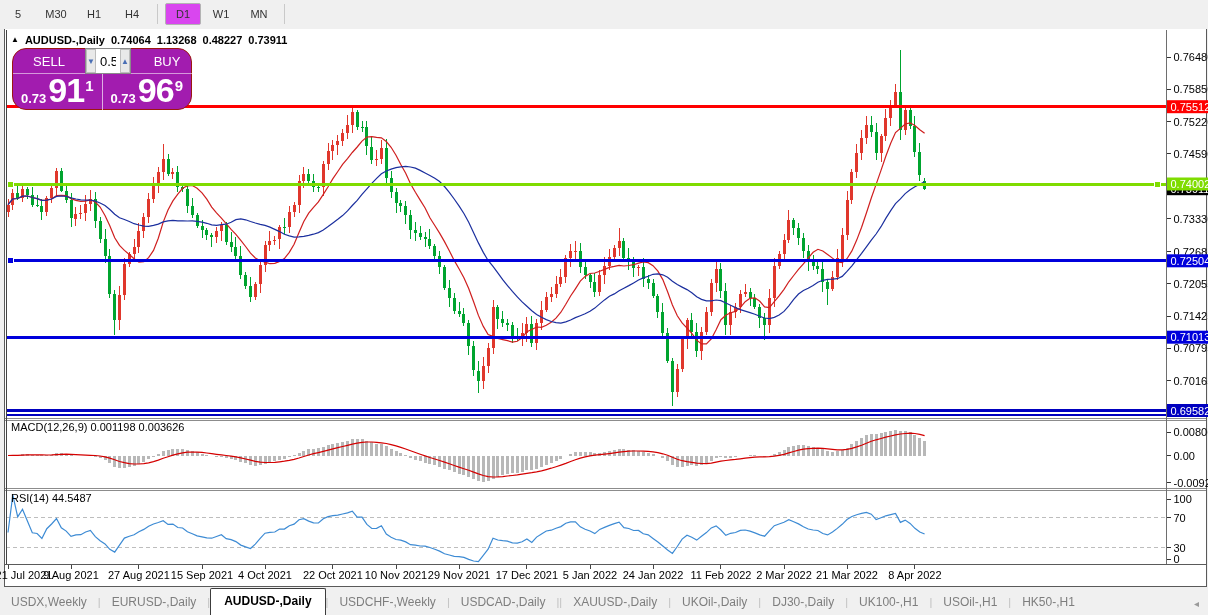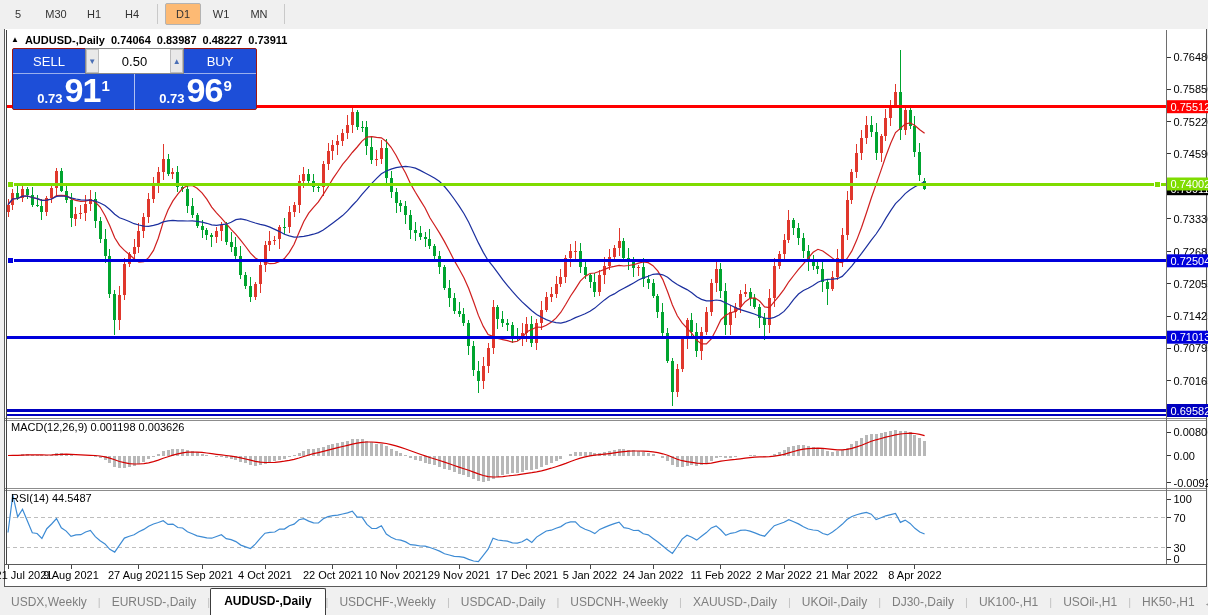--- a/index.html
+++ b/index.html
@@ -3,33 +3,33 @@
 <meta charset="utf-8">
 <style>
   html,body{margin:0;padding:0;background:#e8e8e8;}
   #app{position:relative;width:1208px;height:615px;background:#f0f0f0;
        font-family:"Liberation Sans",sans-serif;overflow:hidden;-webkit-font-smoothing:antialiased;}
   
   #toolbar{position:absolute;left:0;top:0;width:1208px;height:28px;background:#f0f0f0;
            display:flex;align-items:center;gap:2px;padding-left:0;}
   .tf-btn{min-width:24px;text-align:center;font-size:11px;color:#333;padding:4px 5px;
           border:1px solid transparent;border-radius:2px;cursor:default;}
-  .tf-btn.active{background:#fdba74;border-color:#b3b3b3;}
+  .tf-btn.active{background:#d946ef;border-color:#b3b3b3;}
   .tf-sep{width:1px;height:20px;background:#c9c9c9;margin:0 5px;}
   
   #chart-window{position:absolute;left:4px;top:29px;width:1201px;height:556px;
                 background:#fff;border:1px solid #5a5a5a;}
   #chart-svg{position:absolute;left:0;top:0;}
   
   #symbol-title{position:absolute;left:11px;top:34px;font-size:11px;font-weight:bold;color:#000;
                 display:flex;gap:6px;align-items:center;white-space:nowrap;}
   #symbol-title .tri{font-size:8px;position:relative;top:-1px;}
   
-  #trade-panel{position:absolute;left:12px;top:48px;width:245px;height:62px;
-               background:#1d4ed8;border:1px solid #9c1710;border-radius:2px;box-sizing:border-box;}
+  #trade-panel{position:absolute;left:12px;top:48px;width:180px;height:62px;
+               background:#a21caf;border:1px solid #9c1710;border-radius:14px;box-sizing:border-box;}
   .tp-top{position:absolute;left:0;top:0;width:100%;height:25px;display:flex;}
   .tp-btn{flex:0 0 72px;background:transparent;border:none;color:#fff;font-size:13px;
           font-family:"Liberation Sans",sans-serif;border-bottom:1px solid rgba(255,255,255,.55);cursor:pointer;}
   .tp-vol{flex:1;display:flex;background:#fff;border:1px solid #8a8a8a;margin-top:-1px;height:26px;box-sizing:border-box;}
   .tp-step{width:18px;background:#e9e9e9;border:1px solid #bdbdbd;color:#4a6fb5;font-size:8px;
            padding:0;cursor:pointer;}
   .tp-vol input{width:100%;border:none;outline:none;text-align:center;font-size:13px;padding:0 4px;
                 font-family:"Liberation Sans",sans-serif;color:#000;}
   .tp-prices{position:absolute;left:0;top:25px;width:100%;height:36px;display:flex;}
   .tp-price{flex:1;color:#fff;display:flex;align-items:flex-end;justify-content:center;
@@ -768,21 +768,21 @@
           <line x1="914.9" y1="565" x2="914.9" y2="569" stroke="#444" shape-rendering="crispEdges"></line>
           <text x="914.9" y="579" text-anchor="middle">8 Apr 2022</text>
         </g>
       </g>
     </svg>
 
   <div id="symbol-title">
     <span class="tri">▲</span>
     <span>AUDUSD-,Daily</span>
     <span>0.74064</span>
-    <span>0.83987</span>
+    <span>1.13268</span>
     <span>0.48227</span>
     <span>0.73911</span>
   </div>
 
   <div id="trade-panel">
     <div class="tp-top">
       <button class="tp-btn">SELL</button>
       <div class="tp-vol">
         <button class="tp-step">▼</button>
         <input readonly="" value="0.50" style="">
@@ -808,21 +808,20 @@
       <div class="tab">USDX,Weekly</div>
       <span class="tab-sep">|</span>
       <div class="tab">EURUSD-,Daily</div>
       <span class="tab-sep">|</span>
       <div class="tab active">AUDUSD-,Daily</div>
       <span class="tab-sep">|</span>
       <div class="tab">USDCHF-,Weekly</div>
       <span class="tab-sep">|</span>
       <div class="tab">USDCAD-,Daily</div>
       <span class="tab-sep">|</span>
-      <div class="tab">USDCNH-,Weekly</div>
       <span class="tab-sep">|</span>
       <div class="tab">XAUUSD-,Daily</div>
       <span class="tab-sep">|</span>
       <div class="tab">UKOil-,Daily</div>
       <span class="tab-sep">|</span>
       <div class="tab">DJ30-,Daily</div>
       <span class="tab-sep">|</span>
       <div class="tab">UK100-,H1</div>
       <span class="tab-sep">|</span>
       <div class="tab">USOil-,H1</div>

